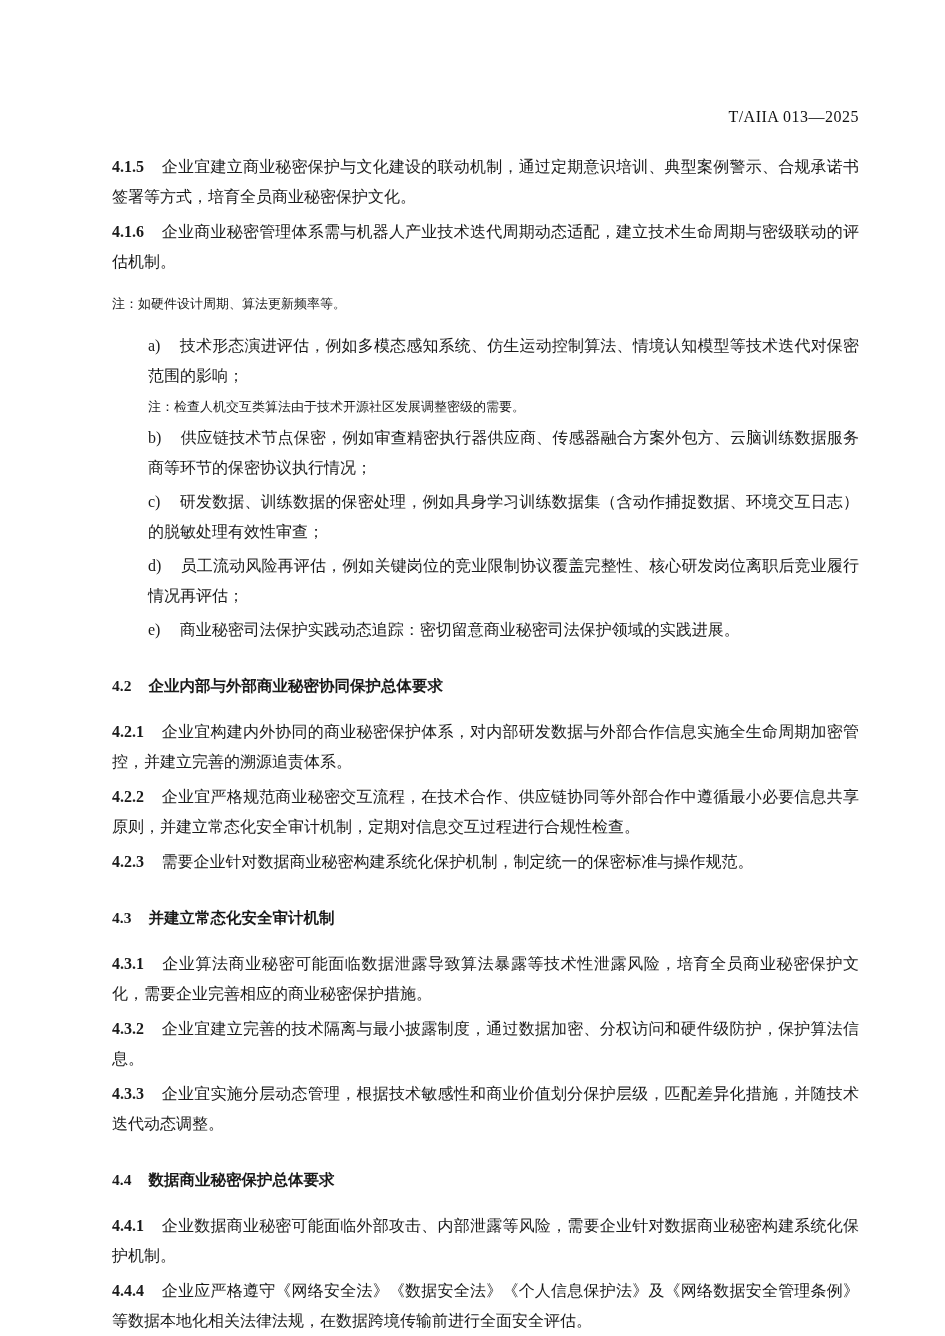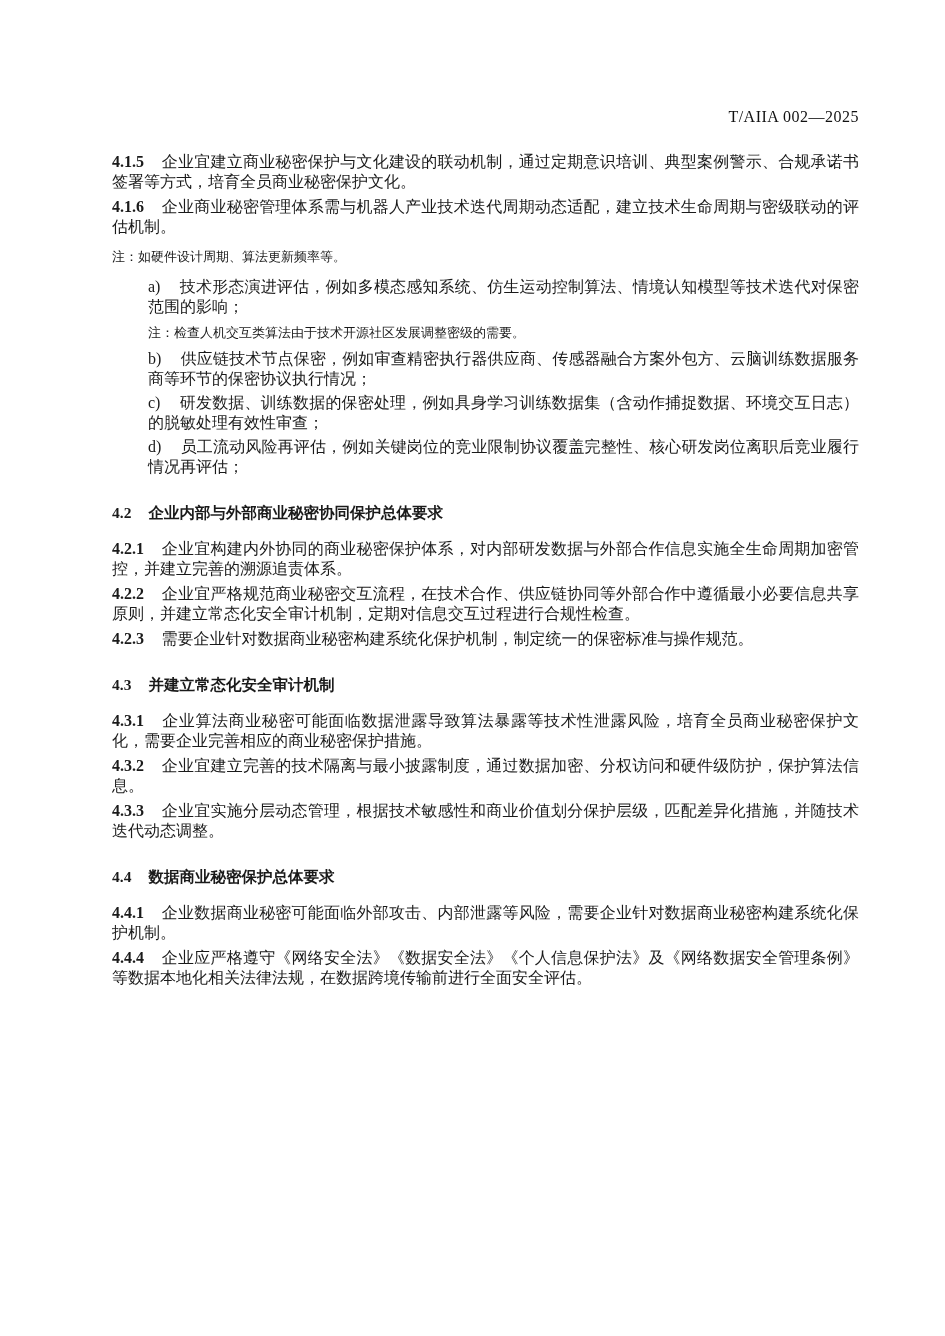--- a/index.html
+++ b/index.html
@@ -22,83 +22,84 @@
     text-align: right;
     font-size: 16px;
     letter-spacing: 0.5px;
     margin-bottom: 26px;
     color: #111;
   }
   .content p {
     margin: 0;
     padding: 0;
     font-size: 16px;
-    line-height: 20px;
+    line-height: 30px;
     text-align: justify;
   }
   .clause {
     margin: 5px 0 !important;
   }
   .clause .num,
   .heading .num {
     font-weight: bold;
     margin-right: 1.1em;
     white-space: nowrap;
   }
   .heading {
     font-weight: bold;
     margin: 26px 0 16px 0 !important;
     font-family: Liberation Serif, serif;
     font-size: 15.5px !important;
   }
   .note {
     font-size: 13px !important;
     line-height: 24px !important;
-    margin: 8px 0 !important;
+    margin: 15px 0 !important;
   }
   .note-indent {
     font-size: 13px !important;
     line-height: 24px !important;
     margin: 2px 0 2px 36px !important;
   }
   .list-item {
     margin: 4px 0 4px 36px !important;
     padding-left: 0 !important;
   }
   .list-item .marker {
     margin-right: 1.2em;
     white-space: nowrap;
   }
 </style>
 </head>
 <body>
 
 <div class="page">
 
-  <div class="doc-header">T/AIIA 002—2025</div>
+  <div class="doc-header">T/AIIA 013—2025</div>
 
   <div class="content">
 
     <p class="clause"><span class="num">4.1.5</span><span>企业宜建立商业秘密保护与文化建设的联动机制，通过定期意识培训、典型案例警示、合规承诺书签署等方式，培育全员商业秘密保护文化。</span></p>
 
     <p class="clause"><span class="num">4.1.6</span><span>企业商业秘密管理体系需与机器人产业技术迭代周期动态适配，建立技术生命周期与密级联动的评估机制。</span></p>
 
     <p class="note">注：如硬件设计周期、算法更新频率等。</p>
 
 
     <p class="list-item"><span class="marker">a)</span><span>技术形态演进评估，例如多模态感知系统、仿生运动控制算法、情境认知模型等技术迭代对保密范围的影响；</span></p>
 
     <p class="note-indent">注：检查人机交互类算法由于技术开源社区发展调整密级的需要。</p>
 
     <p class="list-item"><span class="marker">b)</span><span>供应链技术节点保密，例如审查精密执行器供应商、传感器融合方案外包方、云脑训练数据服务商等环节的保密协议执行情况；</span></p>
 
     <p class="list-item"><span class="marker">c)</span><span>研发数据、训练数据的保密处理，例如具身学习训练数据集（含动作捕捉数据、环境交互日志）的脱敏处理有效性审查；</span></p>
 
     <p class="list-item"><span class="marker">d)</span><span>员工流动风险再评估，例如关键岗位的竞业限制协议覆盖完整性、核心研发岗位离职后竞业履行情况再评估；</span></p>
 
+    <p class="list-item"><span class="marker">e)</span><span>商业秘密司法保护实践动态追踪：密切留意商业秘密司法保护领域的实践进展。</span></p>
 
     <p class="heading"><span class="num">4.2</span><span>企业内部与外部商业秘密协同保护总体要求</span></p>
 
     <p class="clause"><span class="num">4.2.1</span><span>企业宜构建内外协同的商业秘密保护体系，对内部研发数据与外部合作信息实施全生命周期加密管控，并建立完善的溯源追责体系。</span></p>
 
     <p class="clause"><span class="num">4.2.2</span><span>企业宜严格规范商业秘密交互流程，在技术合作、供应链协同等外部合作中遵循最小必要信息共享原则，并建立常态化安全审计机制，定期对信息交互过程进行合规性检查。</span></p>
 
     <p class="clause"><span class="num">4.2.3</span><span>需要企业针对数据商业秘密构建系统化保护机制，制定统一的保密标准与操作规范。</span></p>
 
     <p class="heading"><span class="num">4.3</span><span>并建立常态化安全审计机制</span></p>

